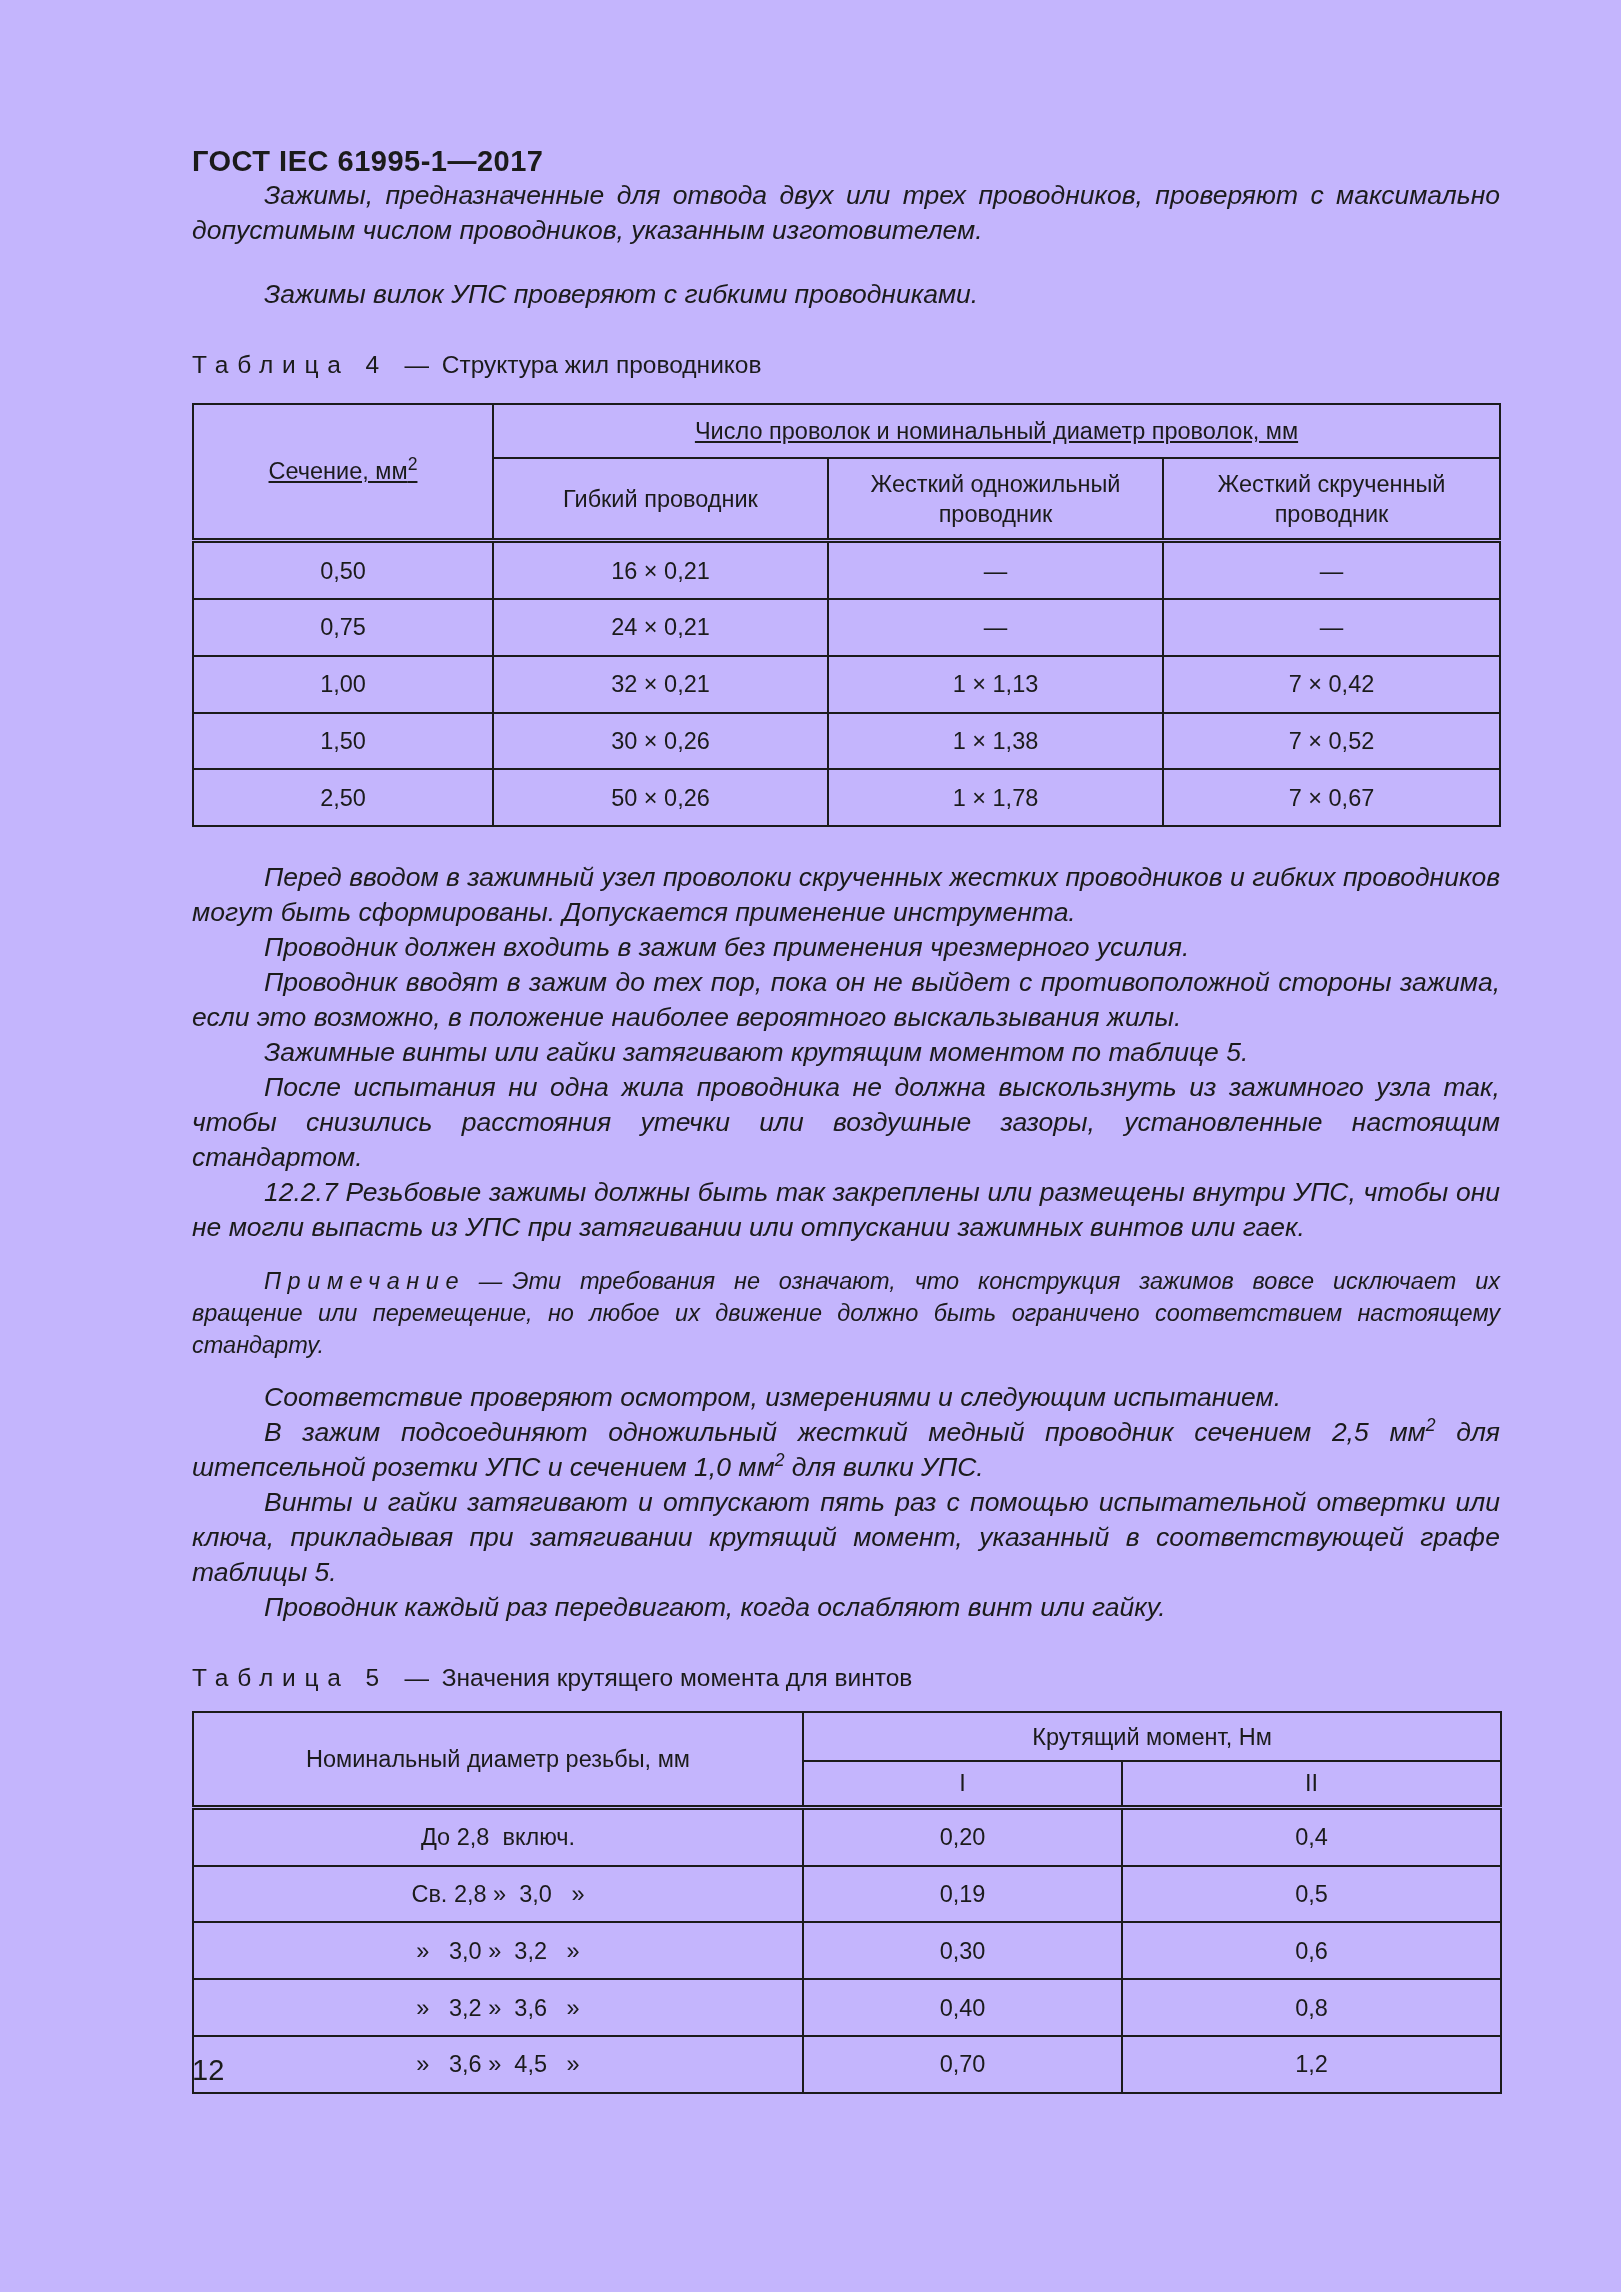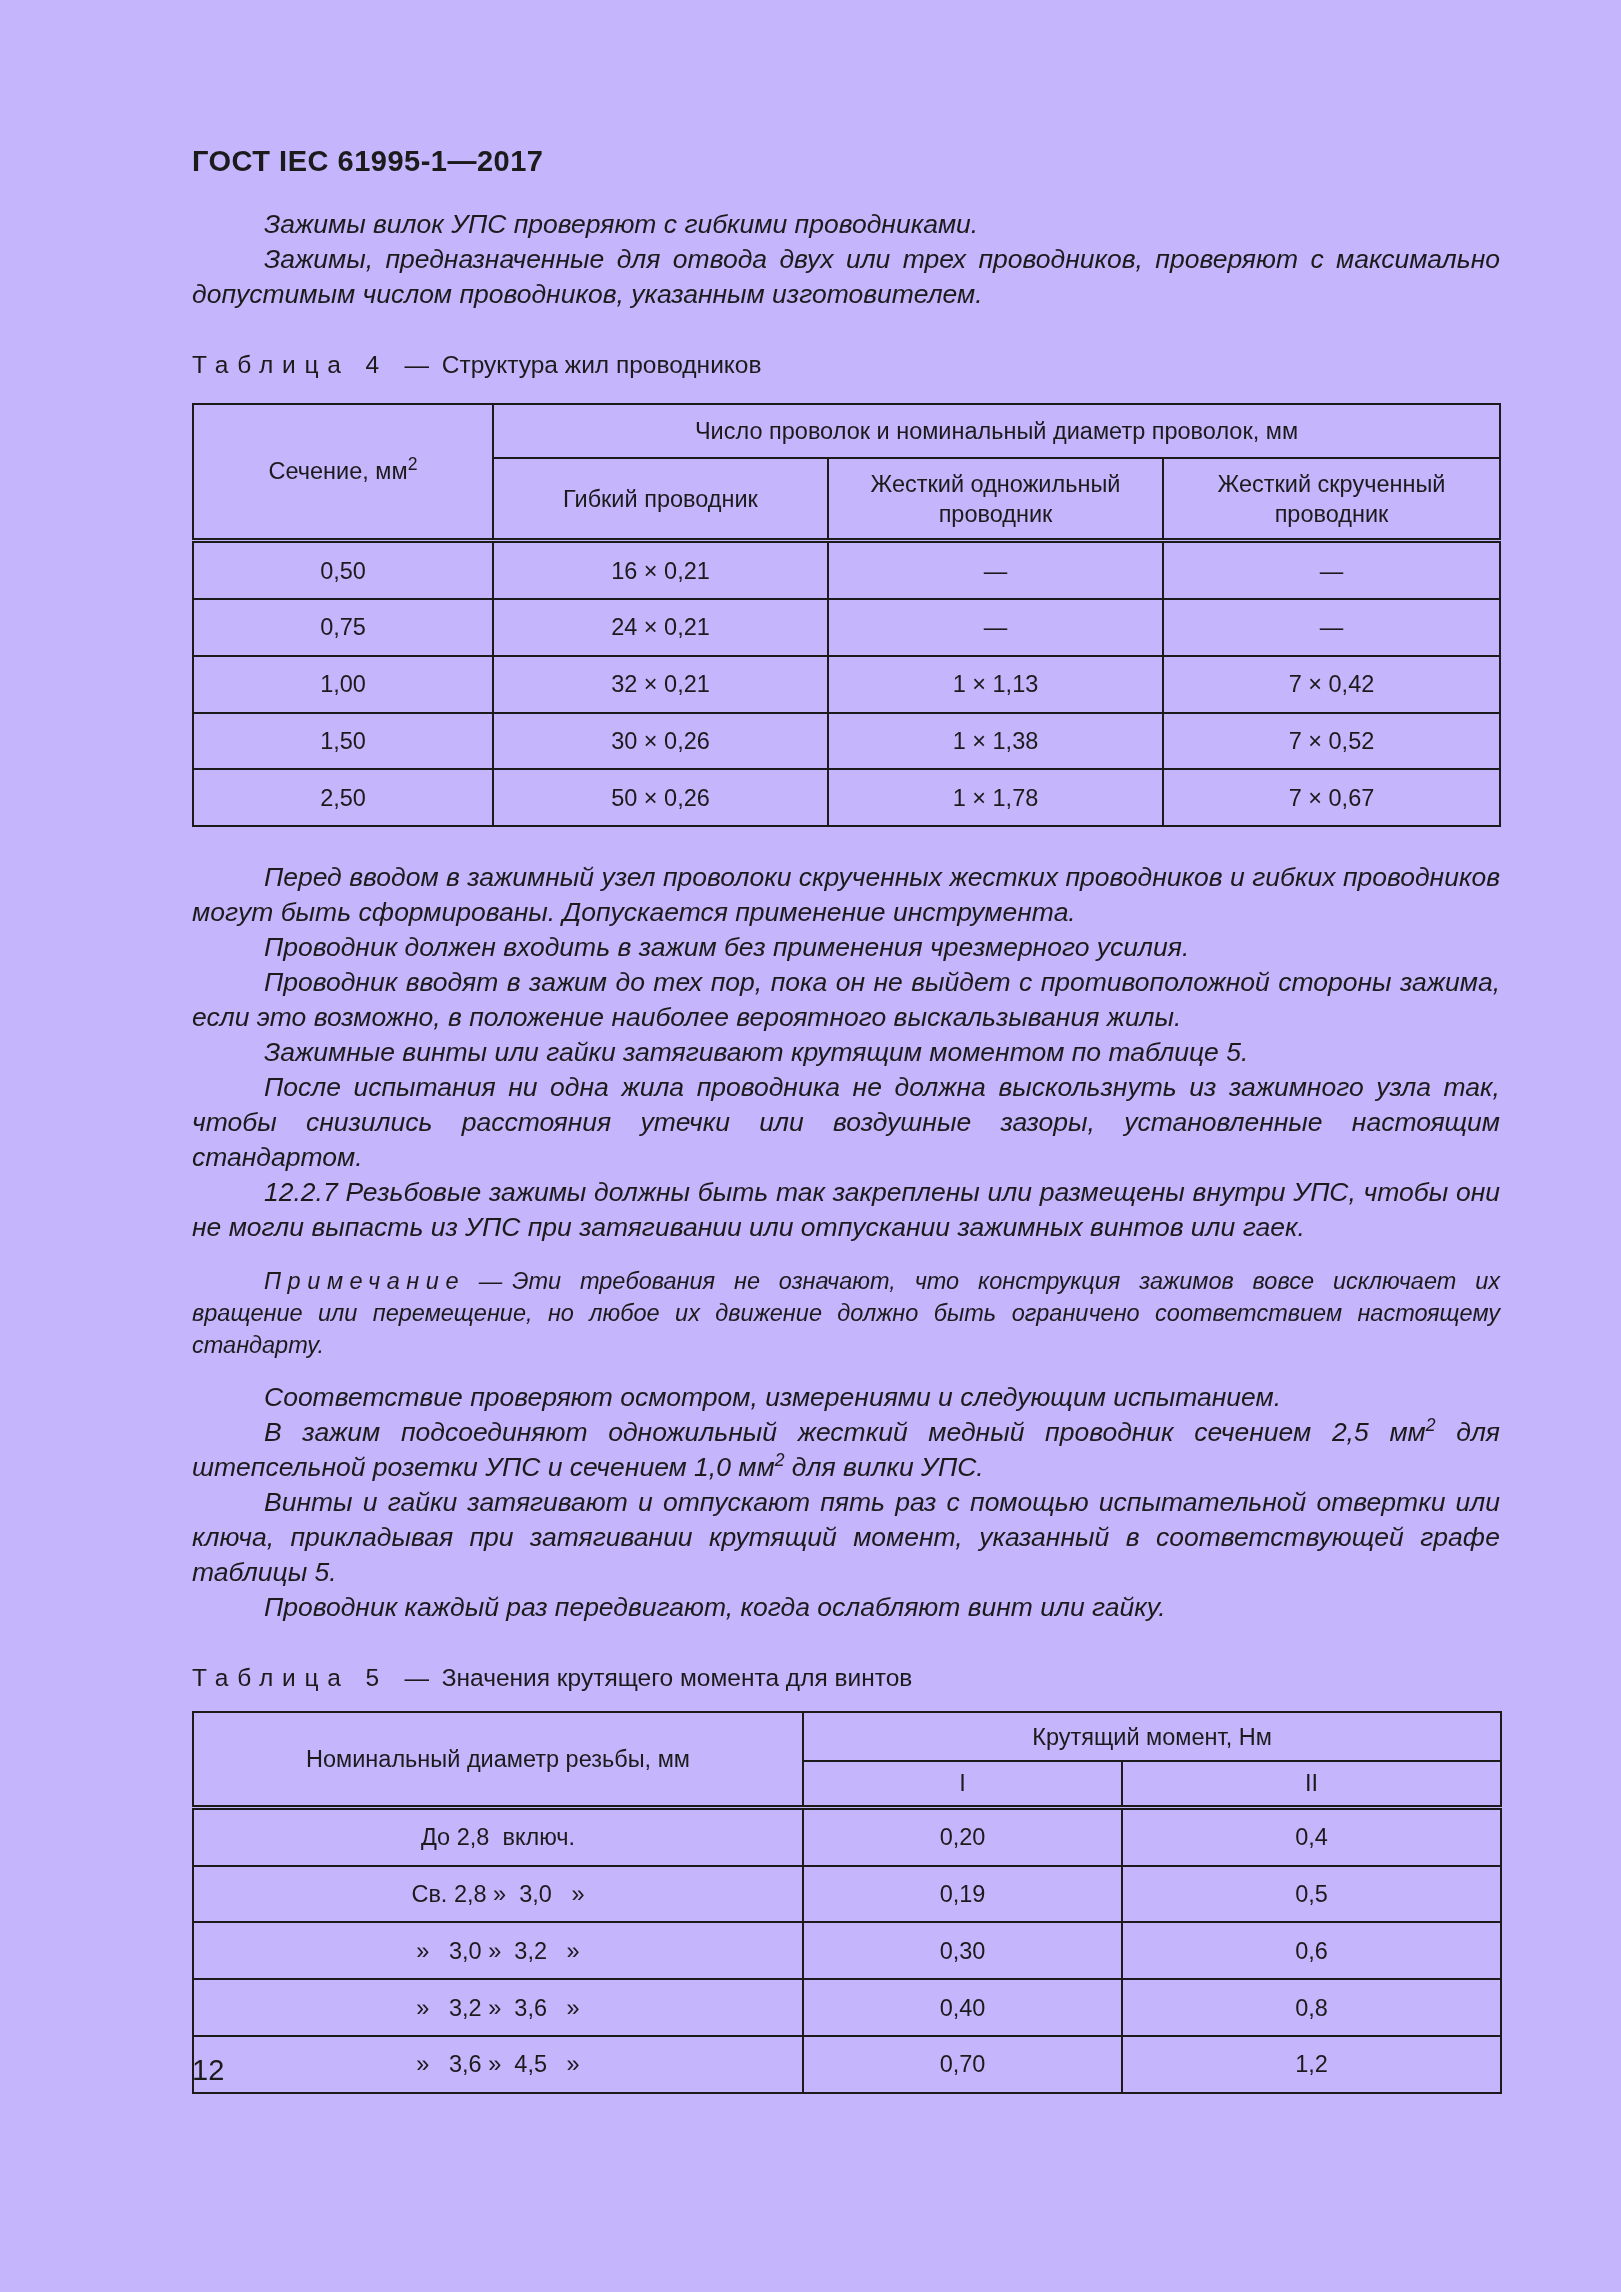--- a/index.html
+++ b/index.html
@@ -29,36 +29,36 @@
     border-collapse:collapse; width:1308px; table-layout:fixed;
     border:2.9px solid #1b1b1b; font-size:23.5px; color:#1b1b1b;
   }
   td {
     border:2px solid #1b1b1b; text-align:center; vertical-align:middle;
     padding:3.9px 7.8px; line-height:30px;
   }
   .thick-bottom { border-bottom:2.9px solid #1b1b1b; }
   .double-bottom { border-bottom:5.9px double #1b1b1b; }
   .t-body td { border-top:2.9px solid #1b1b1b; height:47px; }
-  .t4-h1 { height:45px; }
+  .t4-h1 { height:45px;text-decoration:underline; }
   .t4-h2 { height:71px; }
   .t5-h1 { height:39px; }
   .t5-h2 { height:35px; }
   .page-number { position:absolute; left:192px; top:2054px; font-size:29px; }
 </style>
 </head>
 <body>
 
 <div class="page">
   <div class="content">
 
     <div class="doc-header">ГОСТ IEC 61995-1—2017</div>
 
+    <p class="it ind">Зажимы, предназначенные для отвода двух или трех проводников, проверяют с максимально допустимым числом проводников, указанным изготовителем.</p>
     <p class="it ind mt-first">Зажимы вилок УПС проверяют с гибкими проводниками.</p>
-    <p class="it ind">Зажимы, предназначенные для отвода двух или трех проводников, проверяют с максимально допустимым числом проводников, указанным изготовителем.</p>
 
     <p class="caption caption4"><span class="cap-label">Таблица 4</span><span class="cap-dash">—</span><span>Структура жил проводников</span></p>
 
     <table>
       <colgroup>
         <col style="width:300px">
           <col style="width:335px">
           <col style="width:335px">
           <col style="width:337px">
       </colgroup>

